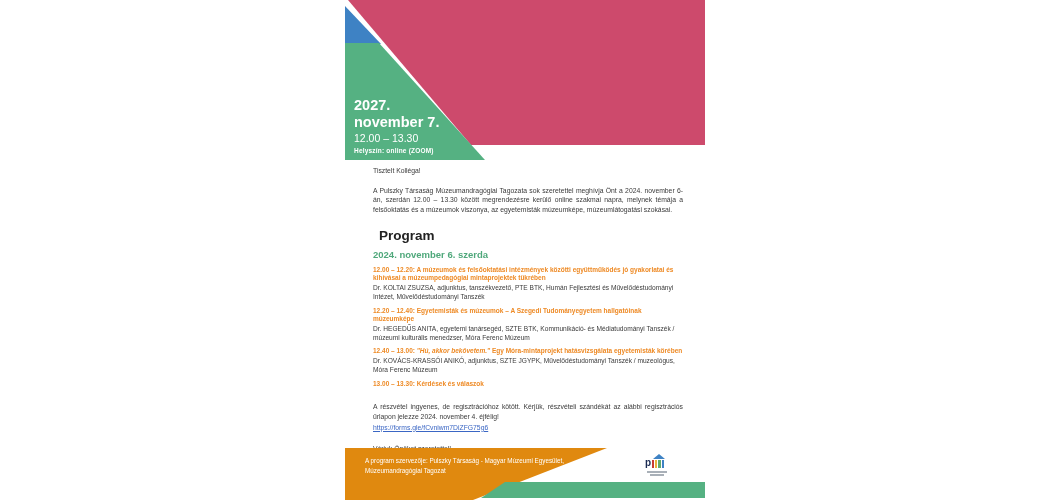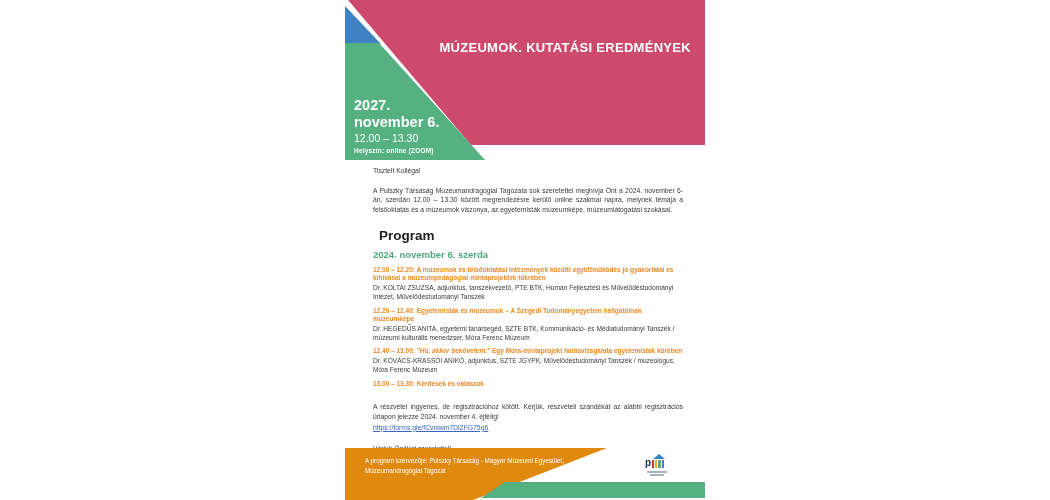--- a/index.html
+++ b/index.html
@@ -67,26 +67,25 @@
 <body>
 
 <div class="canvas">
   <div class="poster">
 
     <div class="hdr-pink"></div>
     <div class="hdr-blue"></div>
     <div class="hdr-green"></div>
 
     <div class="hdr-title">
-      <div>MÚZEUMOK. KUTATÁSI EREDMÉNYEK</div>
     </div>
 
     <div class="date-block">
       <div class="date-year">2027.</div>
-      <div class="date-day">november 6.</div>
+      <div class="date-day">november 7.</div>
       <div class="date-time">12.00 – 13.30</div>
       <div class="date-loc">Helyszín: online (ZOOM)</div>
     </div>
 
     <div class="content">
       <p class="greeting">Tisztelt Kolléga!</p>
       <p class="intro">A Pulszky Társaság Múzeumandragógiai Tagozata sok szeretettel meghívja Önt a 2024. november 6-án, szerdán 12.00 – 13.30 között megrendezésre kerülő online szakmai napra, melynek témája a felsőoktatás és a múzeumok viszonya, az egyetemisták múzeumképe, múzeumlátogatási szokásai.</p>
 
       <div class="program-heading">Program</div>
       <div class="date-heading">2024. november 6. szerda</div>

